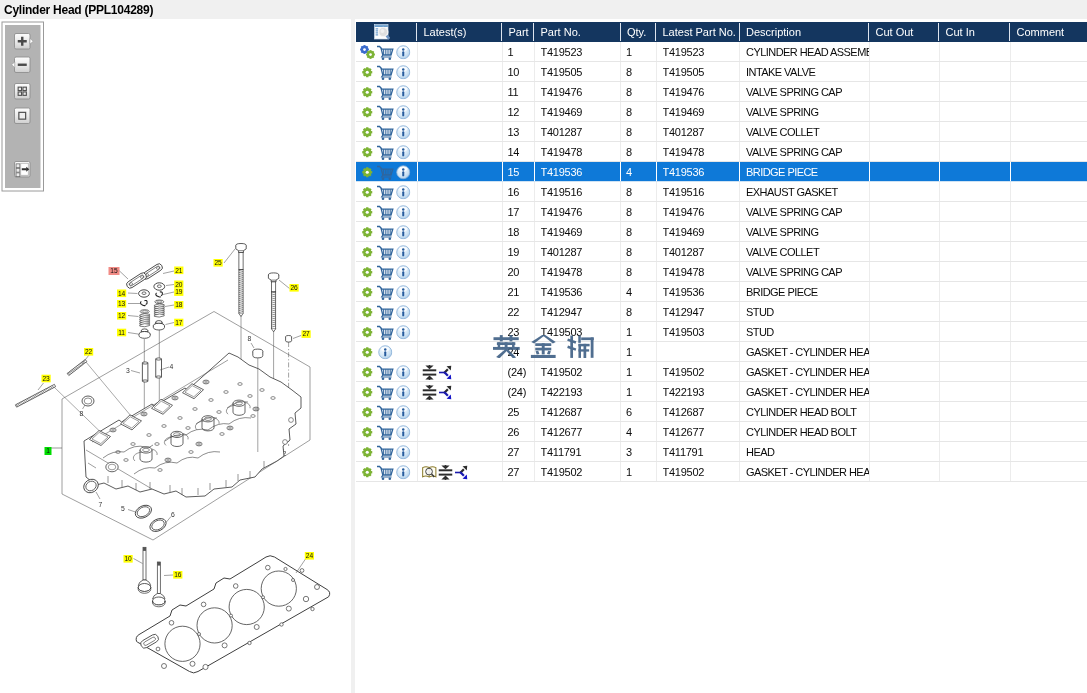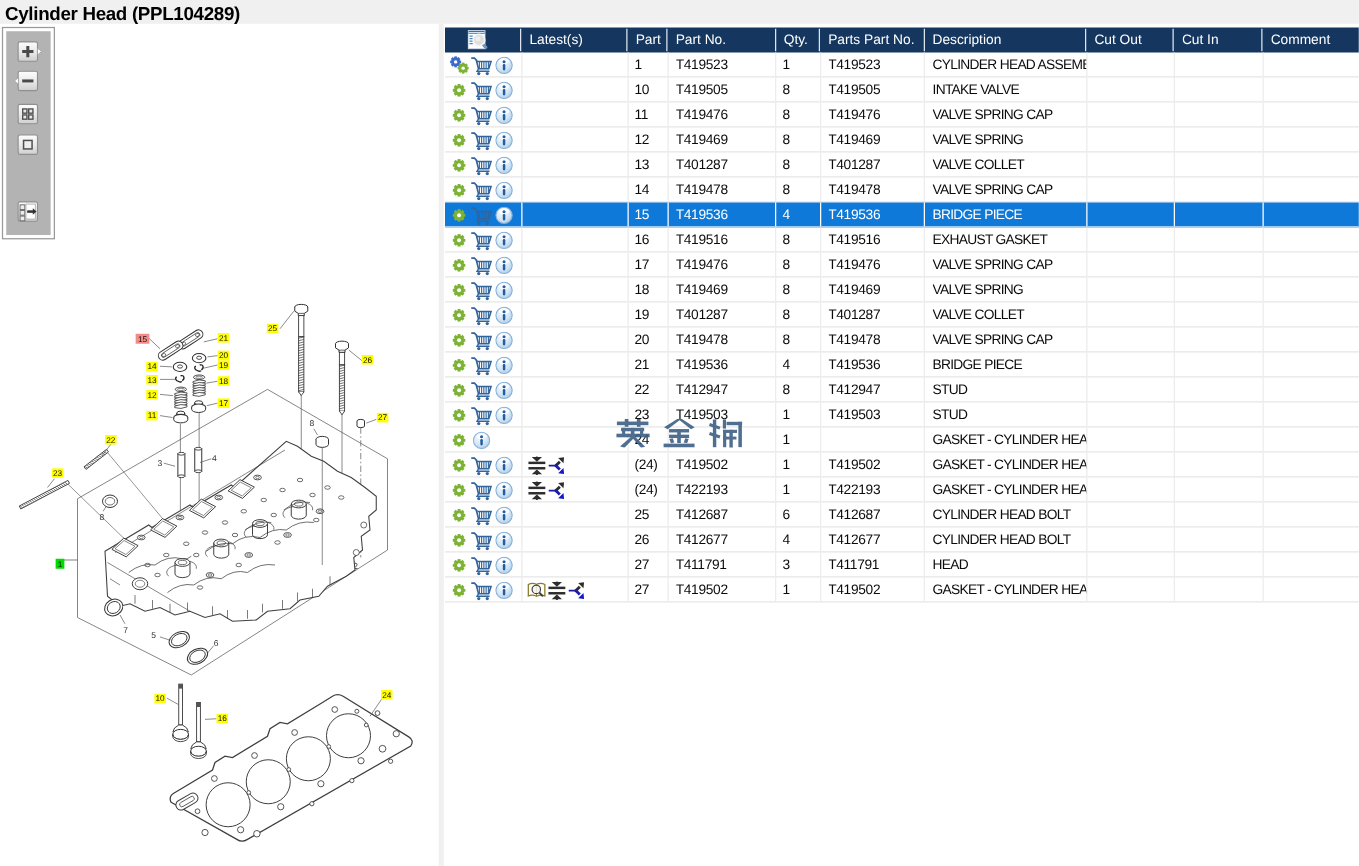--- a/index.html
+++ b/index.html
@@ -1,16 +1,16 @@
 <!DOCTYPE html>
 <html><head><meta charset="utf-8"><title>Cylinder Head</title><style>
 html,body{margin:0;padding:0;width:1087px;height:693px;background:#fff;overflow:hidden;
  font-family:"Liberation Sans",sans-serif;}
 #top{position:absolute;left:0;top:0;width:1087px;height:19px;background:#f0f0f0;}
-#title{position:absolute;left:4px;top:3px;font-size:15px;font-weight:bold;letter-spacing:-0.25px;color:#000;}
+#title{position:absolute;left:4px;top:3px;font-size:12px;font-weight:bold;letter-spacing:-0.25px;color:#000;}
 #vdiv{position:absolute;left:351px;top:19px;width:4px;height:674px;background:#f0f0f0;}
 .hdr{position:absolute;background:#14365f;}
 .ht{position:absolute;color:#fff;font-size:11px;line-height:20px;white-space:nowrap;overflow:hidden;}
 .hsep{position:absolute;width:1px;height:18px;background:#e8eef5;opacity:0.95;}
 .row{position:absolute;border-bottom:1px solid #e6e6e6;box-sizing:border-box;}
 .row.sel{background:#0e79d8;border-bottom:1px solid #cfe3f4;}
 .vsep{position:absolute;width:1px;}
 .ct{position:absolute;font-size:11px;line-height:20px;letter-spacing:-0.25px;color:#0b0b0b;white-space:nowrap;overflow:hidden;}
 .selt{color:#fff;}
 .dt{letter-spacing:-0.55px;}
@@ -105,21 +105,21 @@
 <div id="vdiv"></div>
 <div class="hdr" style="left:355.5px;top:22px;width:731.5px;height:20px"></div>
 <div class="ht" style="left:423.5px;top:22px;width:78px">Latest(s)</div>
 <div class="hsep" style="left:416.0px;top:23px"></div>
 <div class="ht" style="left:508.5px;top:22px;width:25px">Part</div>
 <div class="hsep" style="left:501.0px;top:23px"></div>
 <div class="ht" style="left:540.5px;top:22px;width:79.5px">Part No.</div>
 <div class="hsep" style="left:533.0px;top:23px"></div>
 <div class="ht" style="left:627.0px;top:22px;width:28.5px">Qty.</div>
 <div class="hsep" style="left:619.5px;top:23px"></div>
-<div class="ht" style="left:662.5px;top:22px;width:76.5px">Parts Part No.</div>
+<div class="ht" style="left:662.5px;top:22px;width:76.5px">Latest Part No.</div>
 <div class="hsep" style="left:655.0px;top:23px"></div>
 <div class="ht" style="left:746.0px;top:22px;width:122.5px">Description</div>
 <div class="hsep" style="left:738.5px;top:23px"></div>
 <div class="ht" style="left:875.5px;top:22px;width:63px">Cut Out</div>
 <div class="hsep" style="left:868.0px;top:23px"></div>
 <div class="ht" style="left:945.5px;top:22px;width:64px">Cut In</div>
 <div class="hsep" style="left:938.0px;top:23px"></div>
 <div class="ht" style="left:1016.5px;top:22px;width:74.5px">Comment</div>
 <div class="hsep" style="left:1009.0px;top:23px"></div>
 <svg class="ic" style="left:374.0px;top:24px;width:16px;height:16px">

